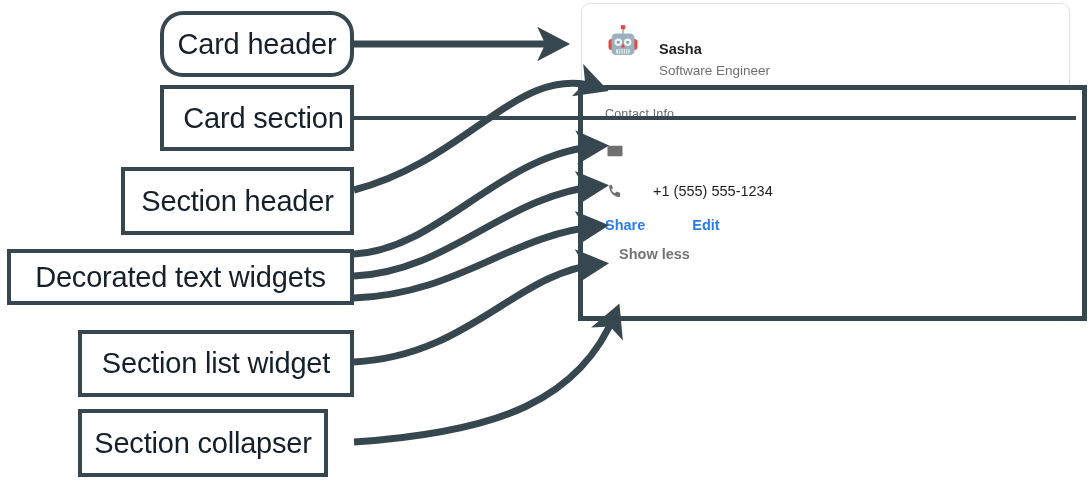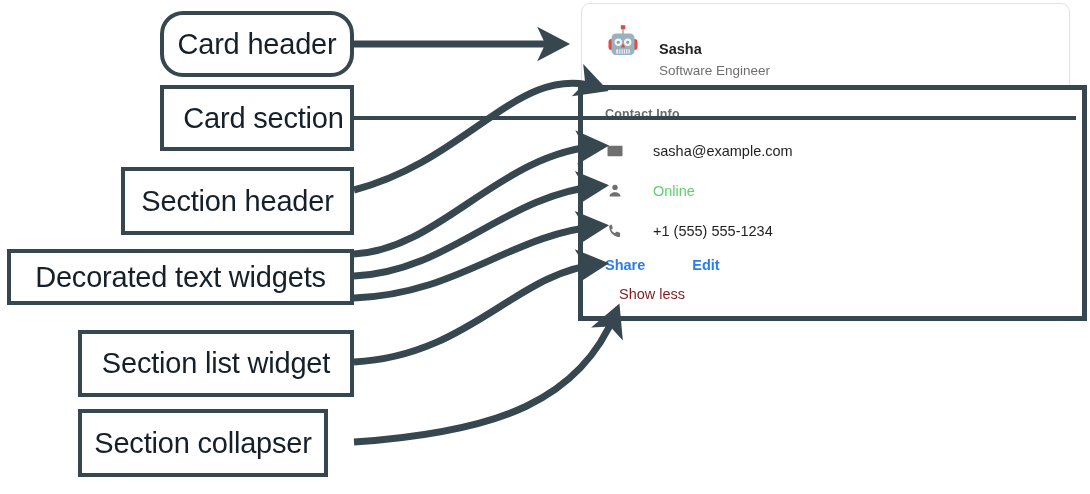--- a/index.html
+++ b/index.html
@@ -66,21 +66,21 @@
     position:absolute;
     left:578px;top:85px;
     width:509px;height:236px;
     box-sizing:border-box;
     border:5px solid #37474f;
     background:#ffffff;
     z-index:20;
   }
   #section-inner{padding:17px 0 0 22px;}
   #section-header{
-    font-size:12.5px;color:#6b6b6b;font-weight:bold;letter-spacing:.15px;
+    font-size:12.5px;color:#6b6b6b;font-weight:normal;letter-spacing:.15px;
     margin-bottom:16px;
   }
   .row{
     display:flex;align-items:center;
     height:27px;margin-bottom:13px;
   }
   .row-icon{
     width:20px;height:20px;flex:0 0 20px;
     margin-right:28px;
     display:flex;align-items:center;justify-content:center;
@@ -94,21 +94,21 @@
     display:flex;align-items:flex-start;
     margin-top:4px;margin-left:0;
   }
   .linkbtn{
     font-size:14.5px;color:#2b7de9;font-weight:bold;
     cursor:pointer;
   }
   #share-button{margin-right:47px;}
   #collapser{
     margin-top:13px;margin-left:14px;
-    font-size:14.5px;color:#7f1d1d;font-weight:normal;cursor:pointer;
+    font-size:14.5px;color:#737373;font-weight:bold;cursor:pointer;
   }
 </style>
 </head>
 <body>
 
 <div id="stage">
 
   <div id="card">
 
     <div id="card-header">
@@ -150,32 +150,22 @@
     <div id="section-inner">
 
       <div id="section-header">Contact Info</div>
 
       <div class="row">
         <span class="row-icon">
           <svg width="18" height="18" viewBox="0 0 24 24" fill="#6f6f6f" aria-hidden="true">
             <path d="M3 5h18a1 1 0 0 1 1 1v12a1 1 0 0 1-1 1H3a1 1 0 0 1-1-1V6a1 1 0 0 1 1-1zm9 7.2L4.3 6.8h15.4L12 12.2z"></path>
           </svg>
         </span>
-        <span class="row-text">sasha@example.com</span>
-      </div>
-
-      <div class="row">
-        <span class="row-icon">
-          <svg width="18" height="18" viewBox="0 0 24 24" fill="#6f6f6f" aria-hidden="true">
-            <circle cx="12" cy="7.2" r="3.6"></circle>
-            <path d="M4.6 19.4c0-3.6 3.3-5.8 7.4-5.8s7.4 2.2 7.4 5.8z"></path>
-          </svg>
-        </span>
-        <span class="row-text online">Online</span>
-      </div>
+      </div>
+
 
       <div class="row">
         <span class="row-icon">
           <svg width="18" height="18" viewBox="0 0 24 24" fill="#6f6f6f" aria-hidden="true">
             <path d="M6.6 3.2c.6 0 1.1.4 1.3 1l1.1 3.3c.2.6 0 1.2-.5 1.5L7 10c1 2.2 2.8 4 5 5l1-1.5c.3-.5.9-.7 1.5-.5l3.3 1.1c.6.2 1 .7 1 1.3v3.2c0 .8-.7 1.5-1.5 1.4C9.8 19.3 4.7 14.2 4.2 5.7c0-.8.6-1.5 1.4-1.5z"></path>
           </svg>
         </span>
         <span class="row-text">+1 (555) 555-1234</span>
       </div>
 

